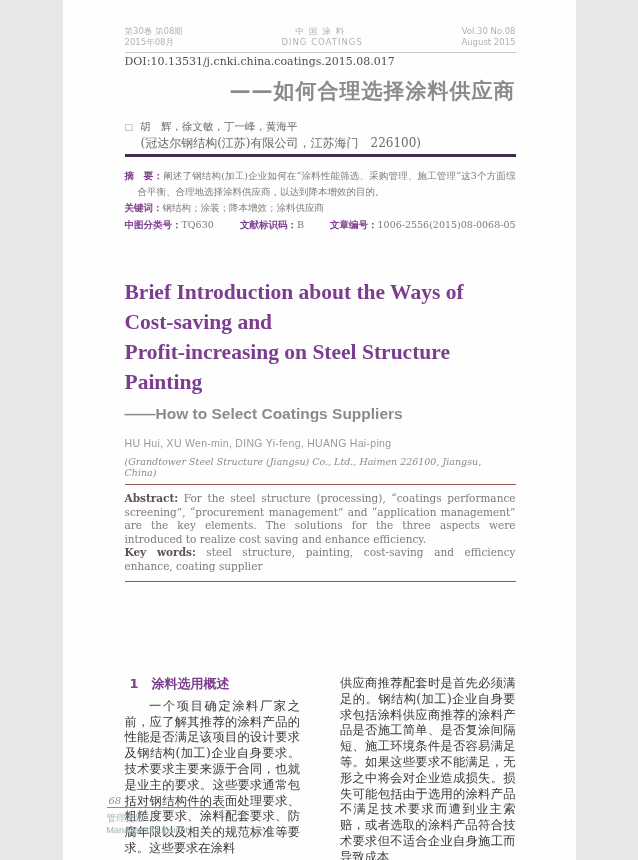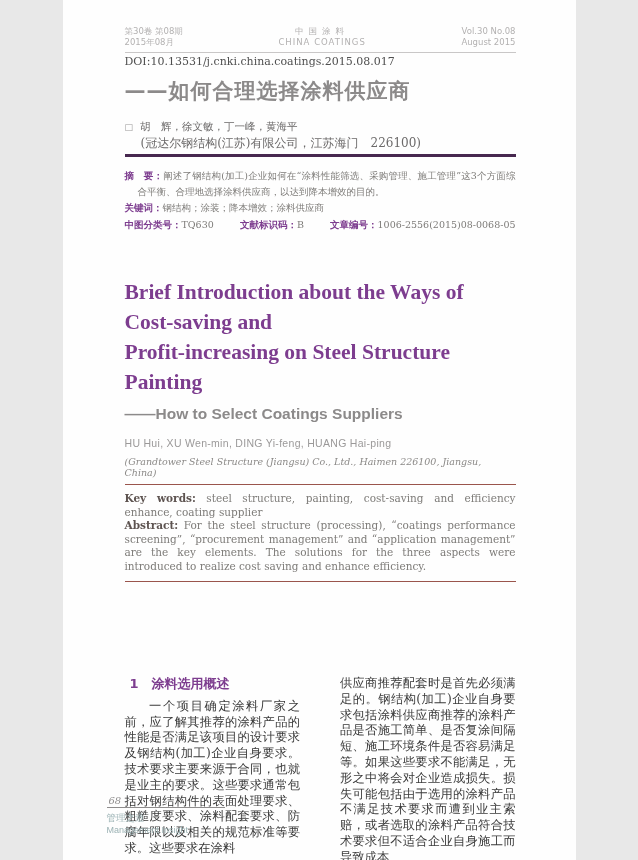--- a/index.html
+++ b/index.html
@@ -22,21 +22,21 @@
   .hdr-center .en { letter-spacing:1px; }
   .hdr-rule { border-top:1px solid #c9c7c7; margin-top:4px; }
   .doi { margin-top:3px; font-size:11px; line-height:12px; color:#4f4f4f; }
 
   
   .title-cn {
     margin-top:64px; font-family:"DejaVu Sans", sans-serif; font-weight:bold;
     font-size:29px; line-height:36px; letter-spacing:2px; color:#7d3d8f;
   }
   .subtitle-cn {
-    margin-top:10px; text-align:left; font-family:"DejaVu Sans", sans-serif;
+    margin-top:10px; text-align:right; font-family:"DejaVu Sans", sans-serif;
     font-weight:bold; font-size:21px; line-height:27px; color:#8c8a8a; letter-spacing:1px;
   }
 
   
   .authors { margin-top:13px; font-size:10.5px; line-height:16px; color:#6b6969; }
   .authors .marker { color:#9a9898; margin-right:7px; font-size:9px; }
   .affil-cn { padding-left:16px; font-size:12px; color:#6b6969; }
   .rule-purple { margin-top:3px; border-top:3px solid #47284f; }
 
   
@@ -82,21 +82,21 @@
 <div class="page">
   <div class="inner">
 
     <div class="hdr">
       <div class="hdr-col hdr-left">
         <div>第30卷 第08期</div>
         <div>2015年08月</div>
       </div>
       <div class="hdr-col hdr-center">
         <div class="cn">中国涂料</div>
-        <div class="en">CHINA COATINGS</div>
+        <div class="en">DING COATINGS</div>
       </div>
       <div class="hdr-col hdr-right">
         <div>Vol.30 No.08</div>
         <div>August 2015</div>
       </div>
     </div>
     <div class="hdr-rule"></div>
     <div class="doi">DOI:10.13531/j.cnki.china.coatings.2015.08.017</div>
 
     <div class="subtitle-cn">——如何合理选择涂料供应商</div>
@@ -133,24 +133,24 @@
     <h2 class="title-en">
       <div>Brief Introduction about the Ways of Cost-saving and</div>
       <div>Profit-increasing on Steel Structure Painting</div>
     </h2>
     <div class="subtitle-en">——How to Select Coatings Suppliers</div>
     <div class="authors-en">HU Hui, XU Wen-min, DING Yi-feng, HUANG Hai-ping</div>
     <div class="affil-en">(Grandtower Steel Structure (Jiangsu) Co., Ltd., Haimen 226100, Jiangsu, China)</div>
 
     <div class="abs-en-box">
       <p>
-        <span class="lbl">Key words:</span><span> steel structure, painting, cost-saving and efficiency enhance, coating supplier</span>
+        <span class="lbl">Abstract:</span><span> For the steel structure (processing), “coatings performance screening”, “procurement management” and “application management” are the key elements. The solutions for the three aspects were introduced to realize cost saving and enhance efficiency.</span>
       </p>
       <p>
-        <span class="lbl">Abstract:</span><span> For the steel structure (processing), “coatings performance screening”, “procurement management” and “application management” are the key elements. The solutions for the three aspects were introduced to realize cost saving and enhance efficiency.</span>
+        <span class="lbl">Key words:</span><span> steel structure, painting, cost-saving and efficiency enhance, coating supplier</span>
       </p>
     </div>
 
     <div class="cols">
       <div class="col">
         <div class="sec-h">1　涂料选用概述</div>
         <p class="indent">一个项目确定涂料厂家之前，应了解其推荐的涂料产品的性能是否满足该项目的设计要求及钢结构(加工)企业自身要求。技术要求主要来源于合同，也就是业主的要求。这些要求通常包括对钢结构件的表面处理要求、粗糙度要求、涂料配套要求、防腐年限以及相关的规范标准等要求。这些要求在涂料</p>
       </div>
       <div class="col">
         <p>供应商推荐配套时是首先必须满足的。钢结构(加工)企业自身要求包括涂料供应商推荐的涂料产品是否施工简单、是否复涂间隔短、施工环境条件是否容易满足等。如果这些要求不能满足，无形之中将会对企业造成损失。损失可能包括由于选用的涂料产品不满足技术要求而遭到业主索赔，或者选取的涂料产品符合技术要求但不适合企业自身施工而导致成本</p>

